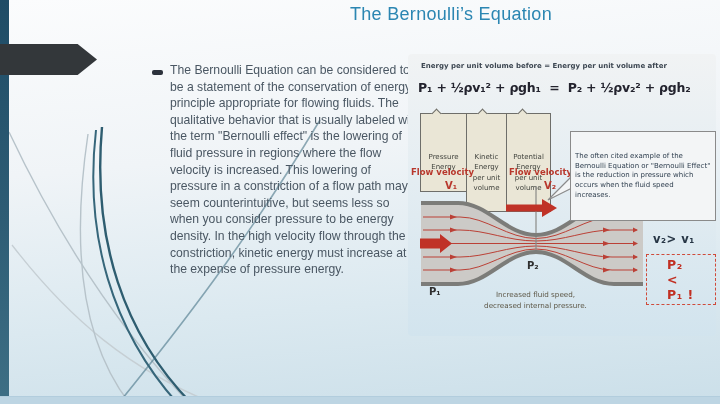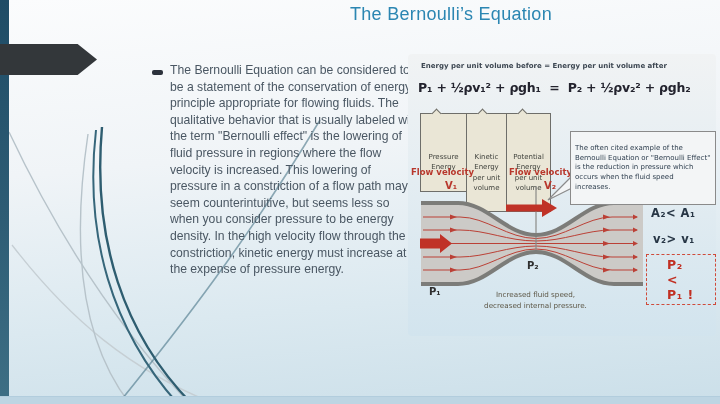--- a/index.html
+++ b/index.html
@@ -32,21 +32,21 @@
   .notch{position:absolute;top:-4.2px;left:12px;width:6px;height:6px;background:#eae6d6;
     border-left:1.5px solid #6e6e6a;border-top:1.5px solid #6e6e6a;transform:rotate(45deg);}
   #term-box-1{left:12px;width:41px;}
   #term-box-2{left:58px;width:35px;}
   #term-box-3{left:98px;width:39px;}
   .flow-label{position:absolute;font-size:8.5px;font-weight:bold;color:#b8372c;}
   .flow-symbol{position:absolute;font-size:10px;font-weight:bold;color:#b8372c;margin-left:20px;}
   #flow-left{left:3px;top:113px;} #v1{left:17px;top:126px;}
   #flow-right{left:101px;top:113px;} #v2{left:116px;top:126px;}
   #callout{left:162px;top:77px;width:136px;background:#f3f5f6;border:1.5px solid #8a8a8a;
-    padding:12px 4px;font-size:7px;line-height:1.38;color:#2e3e4e;z-index:3;}
+    padding:20px 4px;font-size:7px;line-height:1.38;color:#2e3e4e;z-index:3;}
   #callout-pointer{left:138px;top:114px;width:36px;height:36px;z-index:2;}
   #venturi{left:12px;top:128px;width:224px;height:106px;z-index:1;}
   .p-label{position:absolute;font-size:10px;font-weight:bold;color:#2f2f2f;z-index:2;}
   #p1{left:21px;top:232px;} #p2{left:119px;top:206px;}
   #caption{left:45px;top:236px;width:165px;text-align:center;font-size:7.2px;line-height:1.5;
     color:#5d5747;white-space:pre-line;z-index:2;}
   .relation{position:absolute;font-size:11.5px;font-weight:600;color:#273645;letter-spacing:.5px;}
   #relation-1{left:243px;top:152px;} #relation-2{left:245px;top:178px;}
   #conclusion{left:238px;top:200px;border:1.6px dashed #cf4a3a;padding:2px 20px;
     font-size:12.5px;font-weight:bold;color:#c13023;letter-spacing:.5px;}

